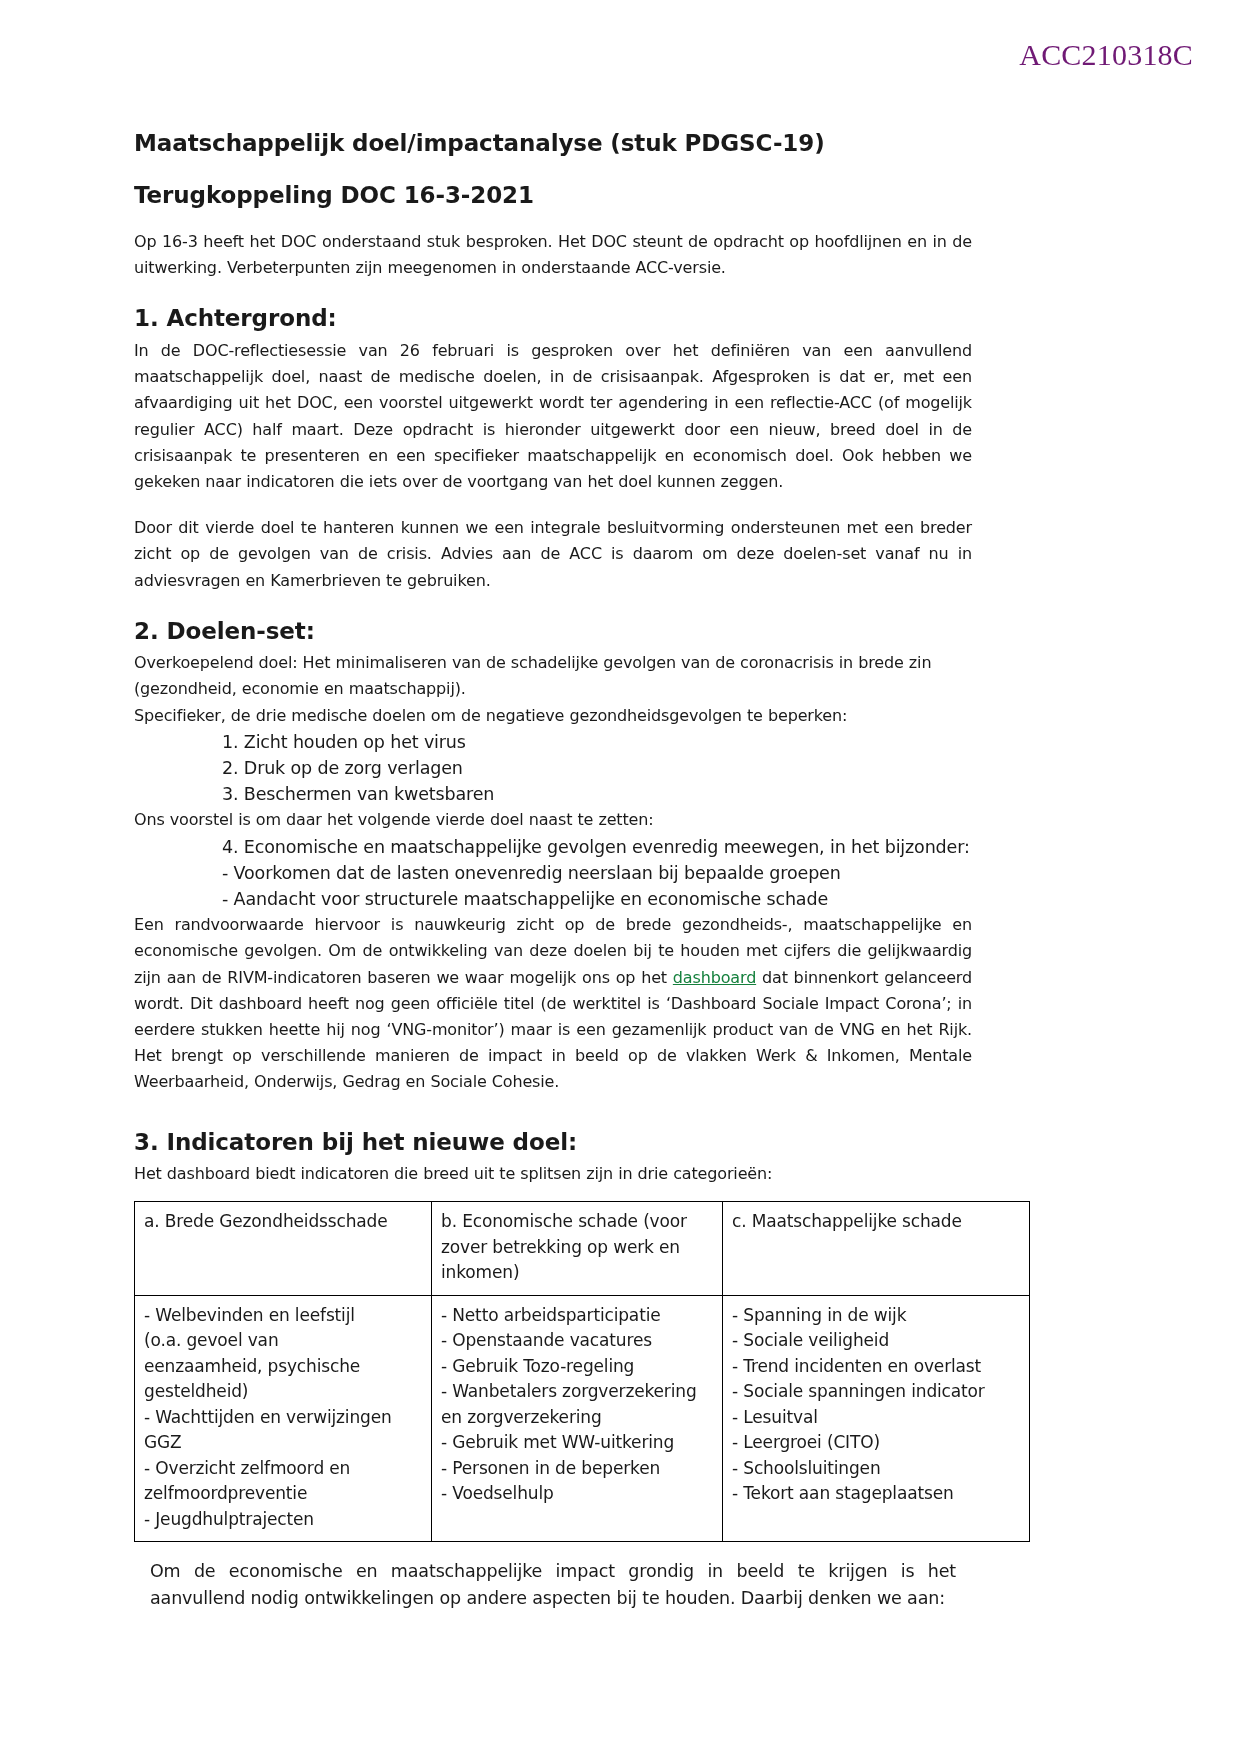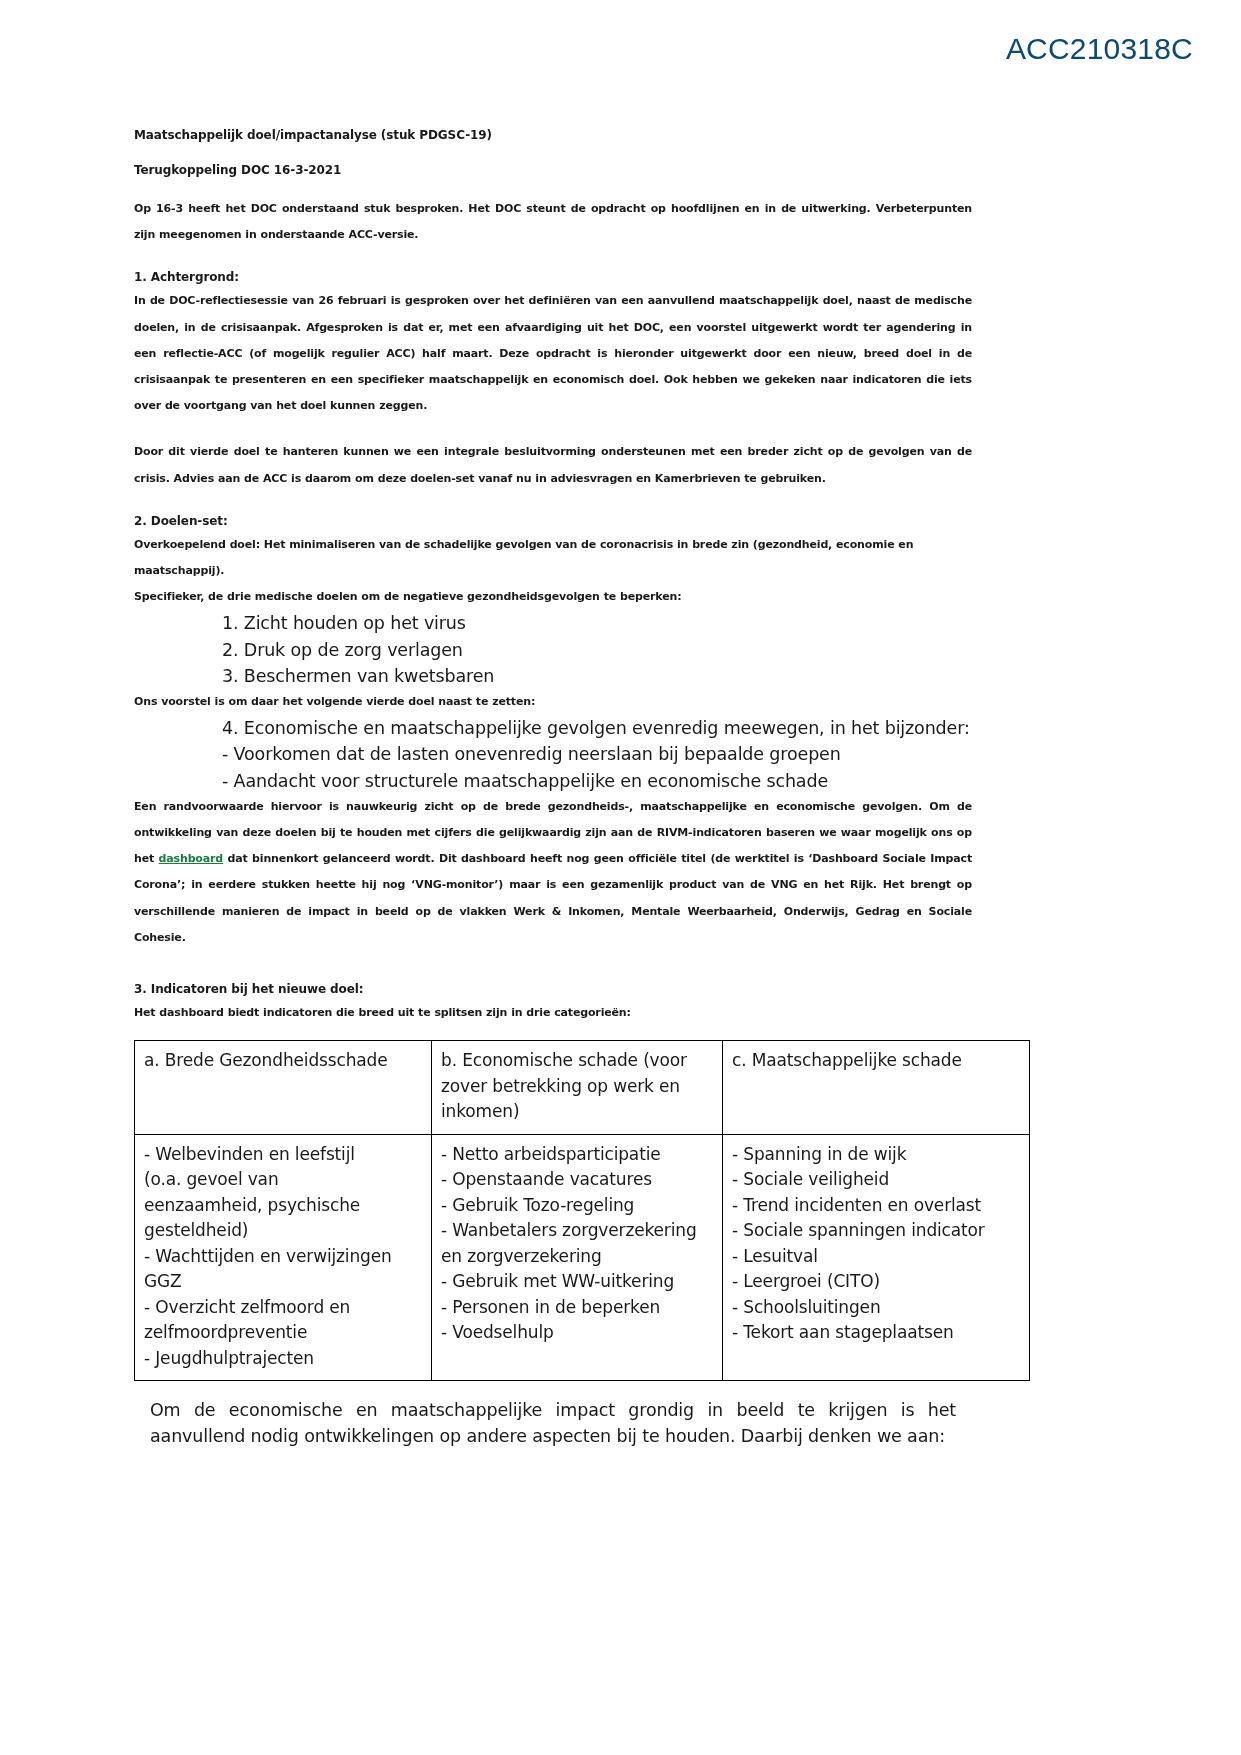--- a/index.html
+++ b/index.html
@@ -17,52 +17,51 @@
   }
   .page {
     position: relative;
     width: 1241px;
     height: 1755px;
     box-sizing: border-box;
     padding: 0;
   }
   .doc-header {
     position: absolute;
-    top: 32px;
+    top: 38px;
     right: 48px;
     font-size: 30px;
     font-weight: 400;
     letter-spacing: 0.2px;
-    color: #0c4a6e;
-    font-family: Liberation Sans, sans-serif;
+    color: #701a75;
+    font-family: Liberation Serif, serif;
   }
   .content {
     position: absolute;
     left: 134px;
     top: 126px;
     width: 838px;
   }
   .h-bold {
     font-weight: bold;
-    font-size: 12px;
+    font-size: 23px;
     line-height: 1.5;
     margin: 0 0 17px 0;
     letter-spacing: -0.1px;
   }
   .h-bold.tight {
     margin-bottom: 2px;
   }
   p.body {
-    font-size: 11px;
+    font-size: 16px;
     line-height: 26.2px;
     margin: 0 0 20px 0;
     text-align: justify;
     letter-spacing: -0.15px;
     word-spacing: 0.2px;
-    font-weight: bold;
   }
   p.body.nogap {
     margin-bottom: 0;
   }
   p.body.flush {
     text-align: left;
   }
   .listline {
     font-size: 17.5px;
     line-height: 26.2px;

